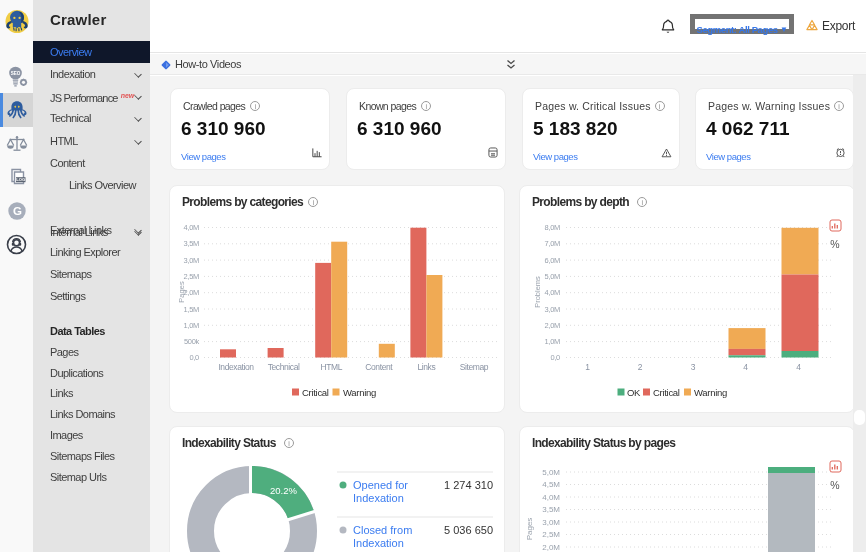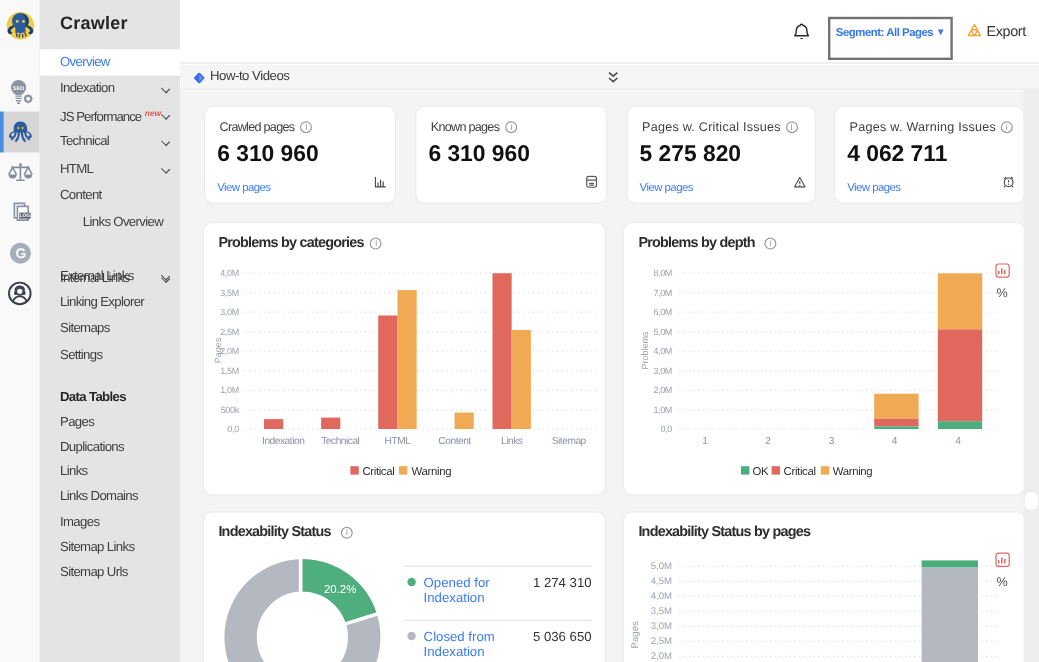--- a/index.html
+++ b/index.html
@@ -9,29 +9,29 @@
 
 #rail { position:absolute; left:0; top:0; width:33px; height:552px; background:#f9f9f9; }
 #rail .icon { position:absolute; left:0; width:33px; height:33px; display:flex; align-items:center; justify-content:center; }
 #rail .active { background:#d5d5d5; border-left:3px solid #4a8ae0; }
 
 
 #menu { position:absolute; left:33px; top:0; width:117px; height:552px; background:#e4e4e4; }
 #menu h1 { position:absolute; left:17px; top:11px; font-size:15px; font-weight:bold; color:#262626; letter-spacing:.2px; }
 .mi { position:absolute; left:0; width:117px; height:22px; font-size:11px; letter-spacing:-0.55px; color:#3e3e3e; line-height:22px; padding-left:17px; white-space:nowrap; }
 .mi .chev { position:absolute; right:9px; top:7.5px; width:6px; height:6px; border-right:1.4px solid #4a4a4a; border-bottom:1.4px solid #4a4a4a; transform:rotate(45deg) scale(1,.8); }
-.sel { background:#ffffff; color:#3b7cf0; }
+.sel { background:#0f172a; color:#3b7cf0; }
 .sect { font-weight:bold; color:#262626; font-size:11px; }
 .new { color:#e25555; font-size:7px; font-weight:bold; font-style:italic; vertical-align:4px; margin-left:3px; }
 
 
 #topbar { position:absolute; left:150px; top:0; width:716px; height:53px; background:#fff; border-bottom:1px solid #e5e5e5; }
 #crumbs { position:absolute; left:21px; top:18.5px; font-size:12.5px; letter-spacing:-0.5px; color:#3a3a3a; white-space:nowrap; }
 #crumbs b { color:#222; }
-#segbtn { position:absolute; left:540px; top:14px; width:104px; height:36px; border:2px solid #737373; border-radius:0; background:#fff; color:#3576e8; font-size:9.5px; letter-spacing:-0.4px; font-weight:bold; text-align:center; line-height:22px; white-space:nowrap; }
+#segbtn { position:absolute; left:540px; top:14px; width:104px; height:20px; border:5px solid #737373; border-radius:0; background:#fff; color:#3576e8; font-size:9.5px; letter-spacing:-0.4px; font-weight:bold; text-align:center; line-height:22px; white-space:nowrap; }
 #export { position:absolute; left:655px; top:19px; font-size:12px; letter-spacing:-0.3px; color:#333; white-space:nowrap; }
 
 
 #howto { position:absolute; left:150px; top:54px; width:716px; height:21px; background:#f6f6f6; border-bottom:1px solid #e9e9e9; font-size:11px; color:#3c3c3c; }
 
 
 #content { position:absolute; left:150px; top:76px; width:716px; height:476px; background:#f4f4f4; }
 .card { position:absolute; background:#fff; border:1px solid #ececec; border-radius:8px; }
 .clabel { font-size:10.5px; letter-spacing:-0.6px; color:#404040; white-space:nowrap; }
 .cvalue { font-size:19px; font-weight:bold; color:#111; }
@@ -136,21 +136,21 @@
   <div class="mi" style="top:219px;">External Links<span class="chev"></span></div>
   <div class="mi" style="top:241px;">Linking Explorer</div>
   <div class="mi" style="top:263px;">Sitemaps</div>
   <div class="mi" style="top:285px;">Settings</div>
   <div class="mi sect" style="top:320px;">Data Tables</div>
   <div class="mi" style="top:341px;">Pages</div>
   <div class="mi" style="top:362px;">Duplications</div>
   <div class="mi" style="top:382px;">Links</div>
   <div class="mi" style="top:403px;">Links Domains</div>
   <div class="mi" style="top:424px;">Images</div>
-  <div class="mi" style="top:445px;">Sitemap Links</div>
+  <div class="mi" style="top:445px;">Sitemaps Files</div>
   <div class="mi" style="top:466px;">Sitemap Urls</div>
 </div>
 
 <div id="topbar">
   <div id="bell" style="position:absolute; left:511px; top:19px;">
     <svg width="14" height="15" viewBox="0 0 14 15">
       <path d="M7 1.2c.7 0 1.2.5 1.2 1.1 2 .5 3.2 2.1 3.2 4.2 0 2.6.5 3.6 1.3 4.3H1.3c.8-.7 1.3-1.7 1.3-4.3 0-2.1 1.2-3.7 3.2-4.2 0-.6.5-1.1 1.2-1.1z" fill="none" stroke="#2b2b2b" stroke-width="1.2" stroke-linejoin="round"></path>
       <path d="M5.6 12.7a1.5 1.5 0 0 0 2.8 0z" fill="#2b2b2b"></path>
     </svg>
   </div>
@@ -196,21 +196,21 @@
       <svg width="10" height="11" viewBox="0 0 11 12">
           <g stroke="#5a5a5a" fill="none" stroke-width="1.1">
         <rect x="1" y="1" width="9" height="10" rx="2"></rect>
             <path d="M1 4.4h9M3.3 7.4h4.4M3.3 9h4.4"></path>
           </g>
         </svg>
     </div>
   </div>
   <div class="card" style="left:372px; top:12px; width:158px; height:82px;">
     <div class="clabel" style="position:absolute;left:12px;top:11px;letter-spacing:0.2px;">Pages w. Critical Issues<span class="info" style="margin-left:4px;">i</span></div>
-    <div class="cvalue" style="position:absolute;left:10px;top:28.5px;">5 275 820</div>
+    <div class="cvalue" style="position:absolute;left:10px;top:28.5px;">5 183 820</div>
     <div class="vlink" style="position:absolute;left:10px;top:62px;">View pages</div>
     <div style="position:absolute;right:7px;bottom:7px;">
       <svg width="11" height="10" viewBox="0 0 13 12">
         <path d="M6.5 1.2l5.3 9.3H1.2z" fill="none" stroke="#4a4a4a" stroke-width="1.1" stroke-linejoin="round"></path>
         <path d="M6.5 4.6v3" stroke="#4a4a4a" stroke-width="1.1"></path>
           <circle cx="6.5" cy="9" r=".7" fill="#4a4a4a"></circle>
       </svg>
     </div>
   </div>
   <div class="card" style="left:545px; top:12px; width:159px; height:82px;">

